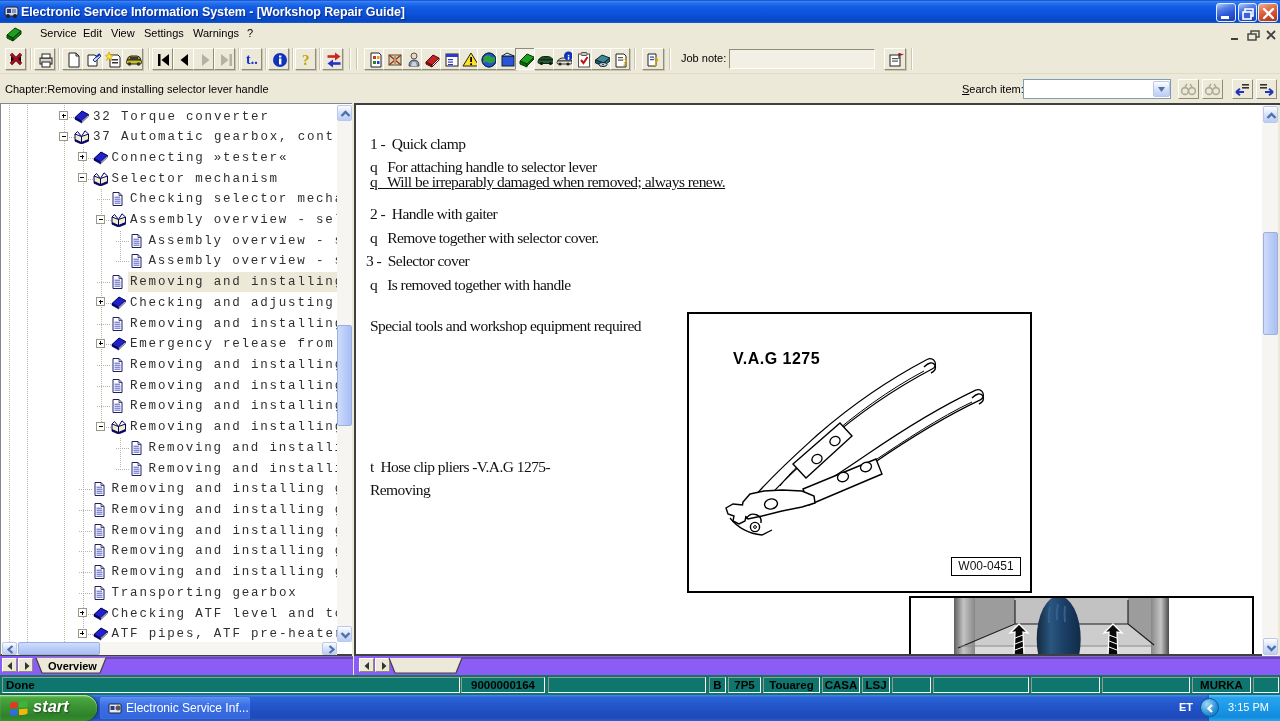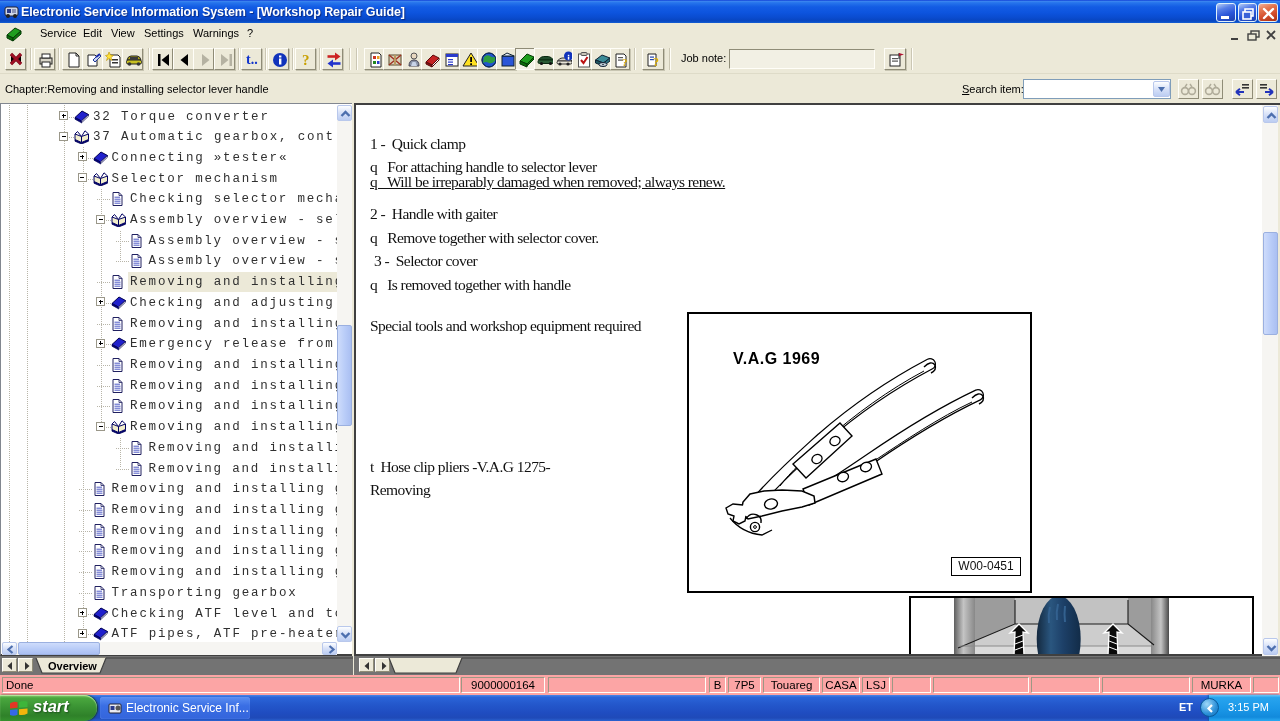--- a/index.html
+++ b/index.html
@@ -49,26 +49,26 @@
  border:1px solid #9bb0e0;border-radius:2px;}
 .sthumbh{position:absolute;background:linear-gradient(180deg,#cedcfb 0%,#bacdf8 50%,#aabff2 100%);
  border:1px solid #9bb0e0;border-radius:2px;}
 
 #rp{left:354px;top:103px;width:926px;height:553px;background:#fff;
  border-top:2px solid #404040;border-left:2px solid #404040;border-bottom:2px solid #404040;}
 #doc{position:absolute;left:2px;top:0px;width:905px;height:549px;overflow:hidden;background:#fff;
  font-family:"Liberation Serif",serif;font-size:15.5px;color:#111;}
 .dl{position:absolute;white-space:pre;letter-spacing:-0.55px;line-height:19px;margin-top:23px;}
 
-.tabstrip{height:19px;background:#737373;}
+.tabstrip{height:19px;background:#8b5cf6;}
 .tabbtn{position:absolute;top:2px;width:15px;height:14px;background:#ece9d8;
  border:1px solid;border-color:#fffef8 #8f8c77 #8f8c77 #fffef8;}
 .tabbtn svg{position:absolute;left:2px;top:2px;}
 
-#status{left:0;top:675px;width:1280px;height:20px;background:#fca5a5;font-size:11.5px;font-weight:normal;color:#000;}
+#status{left:0;top:675px;width:1280px;height:20px;background:#0f766e;font-size:11.5px;font-weight:bold;color:#000;}
 .scell{position:absolute;top:2px;height:16px;border:1px solid;border-color:#9d9884 #fffef8 #fffef8 #9d9884;
  text-align:center;line-height:15px;overflow:hidden;}
 
 #taskbar{left:0;top:695px;width:1280px;height:26px;
  background:linear-gradient(180deg,#4b87e8 0%,#2a64d8 9%,#2458cc 35%,#1f4cc0 70%,#1f4ab8 88%,#2a62d0 100%);}
 #startbtn{left:0;top:695px;width:97px;height:26px;border-radius:0 14px 14px 0;
  background:linear-gradient(180deg,#7fc468 0%,#4aa73e 12%,#3b9434 45%,#2f8129 80%,#35912e 100%);
  box-shadow:inset 0 1px 1px #b8e8a0, 1px 0 2px #123a10;}
 #startbtn .stxt{position:absolute;left:33px;top:2px;color:#fff;font-weight:bold;font-style:italic;
  font-size:16.5px;text-shadow:1px 1px 2px #1a4a18;}
@@ -728,21 +728,21 @@
       </div>
 <div class="sthumbh" style="left:17px;top:538px;width:82px;height:13px"></div>
 </div>
 <div id="rp" class="abs">
 <div id="doc">
 <div class="dl" style="left:12px;top:5.5px;">1 -&nbsp;&nbsp;Quick clamp</div>
 <div class="dl" style="left:12px;top:29.0px;">q&nbsp;&nbsp; For attaching handle to selector lever</div>
 <div class="dl" style="left:12px;top:44px;text-decoration:underline;">q&nbsp;&nbsp; Will be irreparably damaged when removed; always renew.</div>
 <div class="dl" style="left:12px;top:76.0px;text-align:right;">2 -&nbsp;&nbsp;Handle with gaiter</div>
 <div class="dl" style="left:12px;top:99.5px;">q&nbsp;&nbsp; Remove together with selector cover.</div>
-<div class="dl" style="left:16px;top:123.0px;">3 -&nbsp;&nbsp;Selector cover</div>
+<div class="dl" style="left:8px;top:123.0px;">3 -&nbsp;&nbsp;Selector cover</div>
 <div class="dl" style="left:12px;top:187.5px;">Special tools and workshop equipment required</div>
 <div class="dl" style="left:12px;top:146.5px;">q&nbsp;&nbsp; Is removed together with handle</div>
 <div class="dl" style="left:12px;top:328.5px;">t&nbsp;&nbsp;Hose clip pliers -V.A.G 1275-</div>
 <div class="dl" style="left:12px;top:352.0px;">Removing</div>
 <div class="abs" style="left:329px;top:207px;width:345px;height:281px;border:2px solid #000;background:#fff">
 <svg width="341" height="277" viewBox="0 0 341 277">
 <g fill="none" stroke="#000" stroke-linecap="round">
 <path d="M 241,50 C 203,70 163,98 133,124 C 111,144 95,158 73,182" stroke-width="12"></path>
 <path d="M 289,81 C 253,98 213,123 181,145 C 159,160 137,175 119,185" stroke-width="12"></path>
 </g>
@@ -761,21 +761,21 @@
 <path d="M 61,180 L 75,177 L 93,176 L 113,177 L 125,182 L 126,189 L 113,193 L 93,197 L 73,202 L 59,205 L 52,198 L 54,188 Z" fill="#fff" stroke="#000" stroke-width="1.5"></path>
 <ellipse cx="82" cy="190" rx="6.5" ry="5" fill="#fff" stroke="#000" stroke-width="1.4" transform="rotate(-12 82 190)"></ellipse>
 <path d="M 54,191 L 44,190 L 37,194 L 39,200 L 45,202 L 44,207 L 50,210 L 56,207 L 57,202" fill="#fff" stroke="#000" stroke-width="1.4"></path>
 <path d="M 57,205 Q 61,198 68,201 Q 73,203 72,209" fill="none" stroke="#000" stroke-width="1.4"></path>
 <circle cx="66" cy="213" r="4.6" fill="#fff" stroke="#000" stroke-width="1.4"></circle>
 <circle cx="66" cy="213" r="1.4" fill="none" stroke="#000" stroke-width="1"></circle>
 <path d="M 41,204 Q 53,219 73,221 L 83,216" fill="none" stroke="#000" stroke-width="1.3"></path>
 <path d="M 235,53 Q 242,46 246,51 Q 248,56 242,59" fill="none" stroke="#000" stroke-width="1.4"></path>
 <path d="M 283,84 Q 290,77 294,82 Q 296,87 290,90" fill="none" stroke="#000" stroke-width="1.4"></path>
 </svg>
-<div class="abs" style="left:44px;top:36px;font-family:'Liberation Sans',sans-serif;font-size:16px;font-weight:bold;letter-spacing:0.5px;color:#000">V.A.G 1969</div>
+<div class="abs" style="left:44px;top:36px;font-family:'Liberation Sans',sans-serif;font-size:16px;font-weight:bold;letter-spacing:0.5px;color:#000">V.A.G 1275</div>
 <div class="abs" style="left:262px;top:243px;width:70px;height:19px;border:1px solid #000;font-family:'Liberation Sans',sans-serif;font-size:12px;text-align:center;line-height:17px">W00-0451</div>
 </div>
 <div class="abs" style="left:551px;top:491px;width:345px;height:60px;border:2px solid #000;border-bottom:none;background:#fff;overflow:hidden">
 <svg width="341" height="58" viewBox="0 0 341 58">
 <defs>
               <linearGradient id="gv" x1="0" y1="0" x2="1" y2="0">
                 <stop offset="0" stop-color="#5f5f5f"></stop>
                 <stop offset="0.45" stop-color="#c4c4c4"></stop>
                 <stop offset="1" stop-color="#888"></stop>
               </linearGradient>

